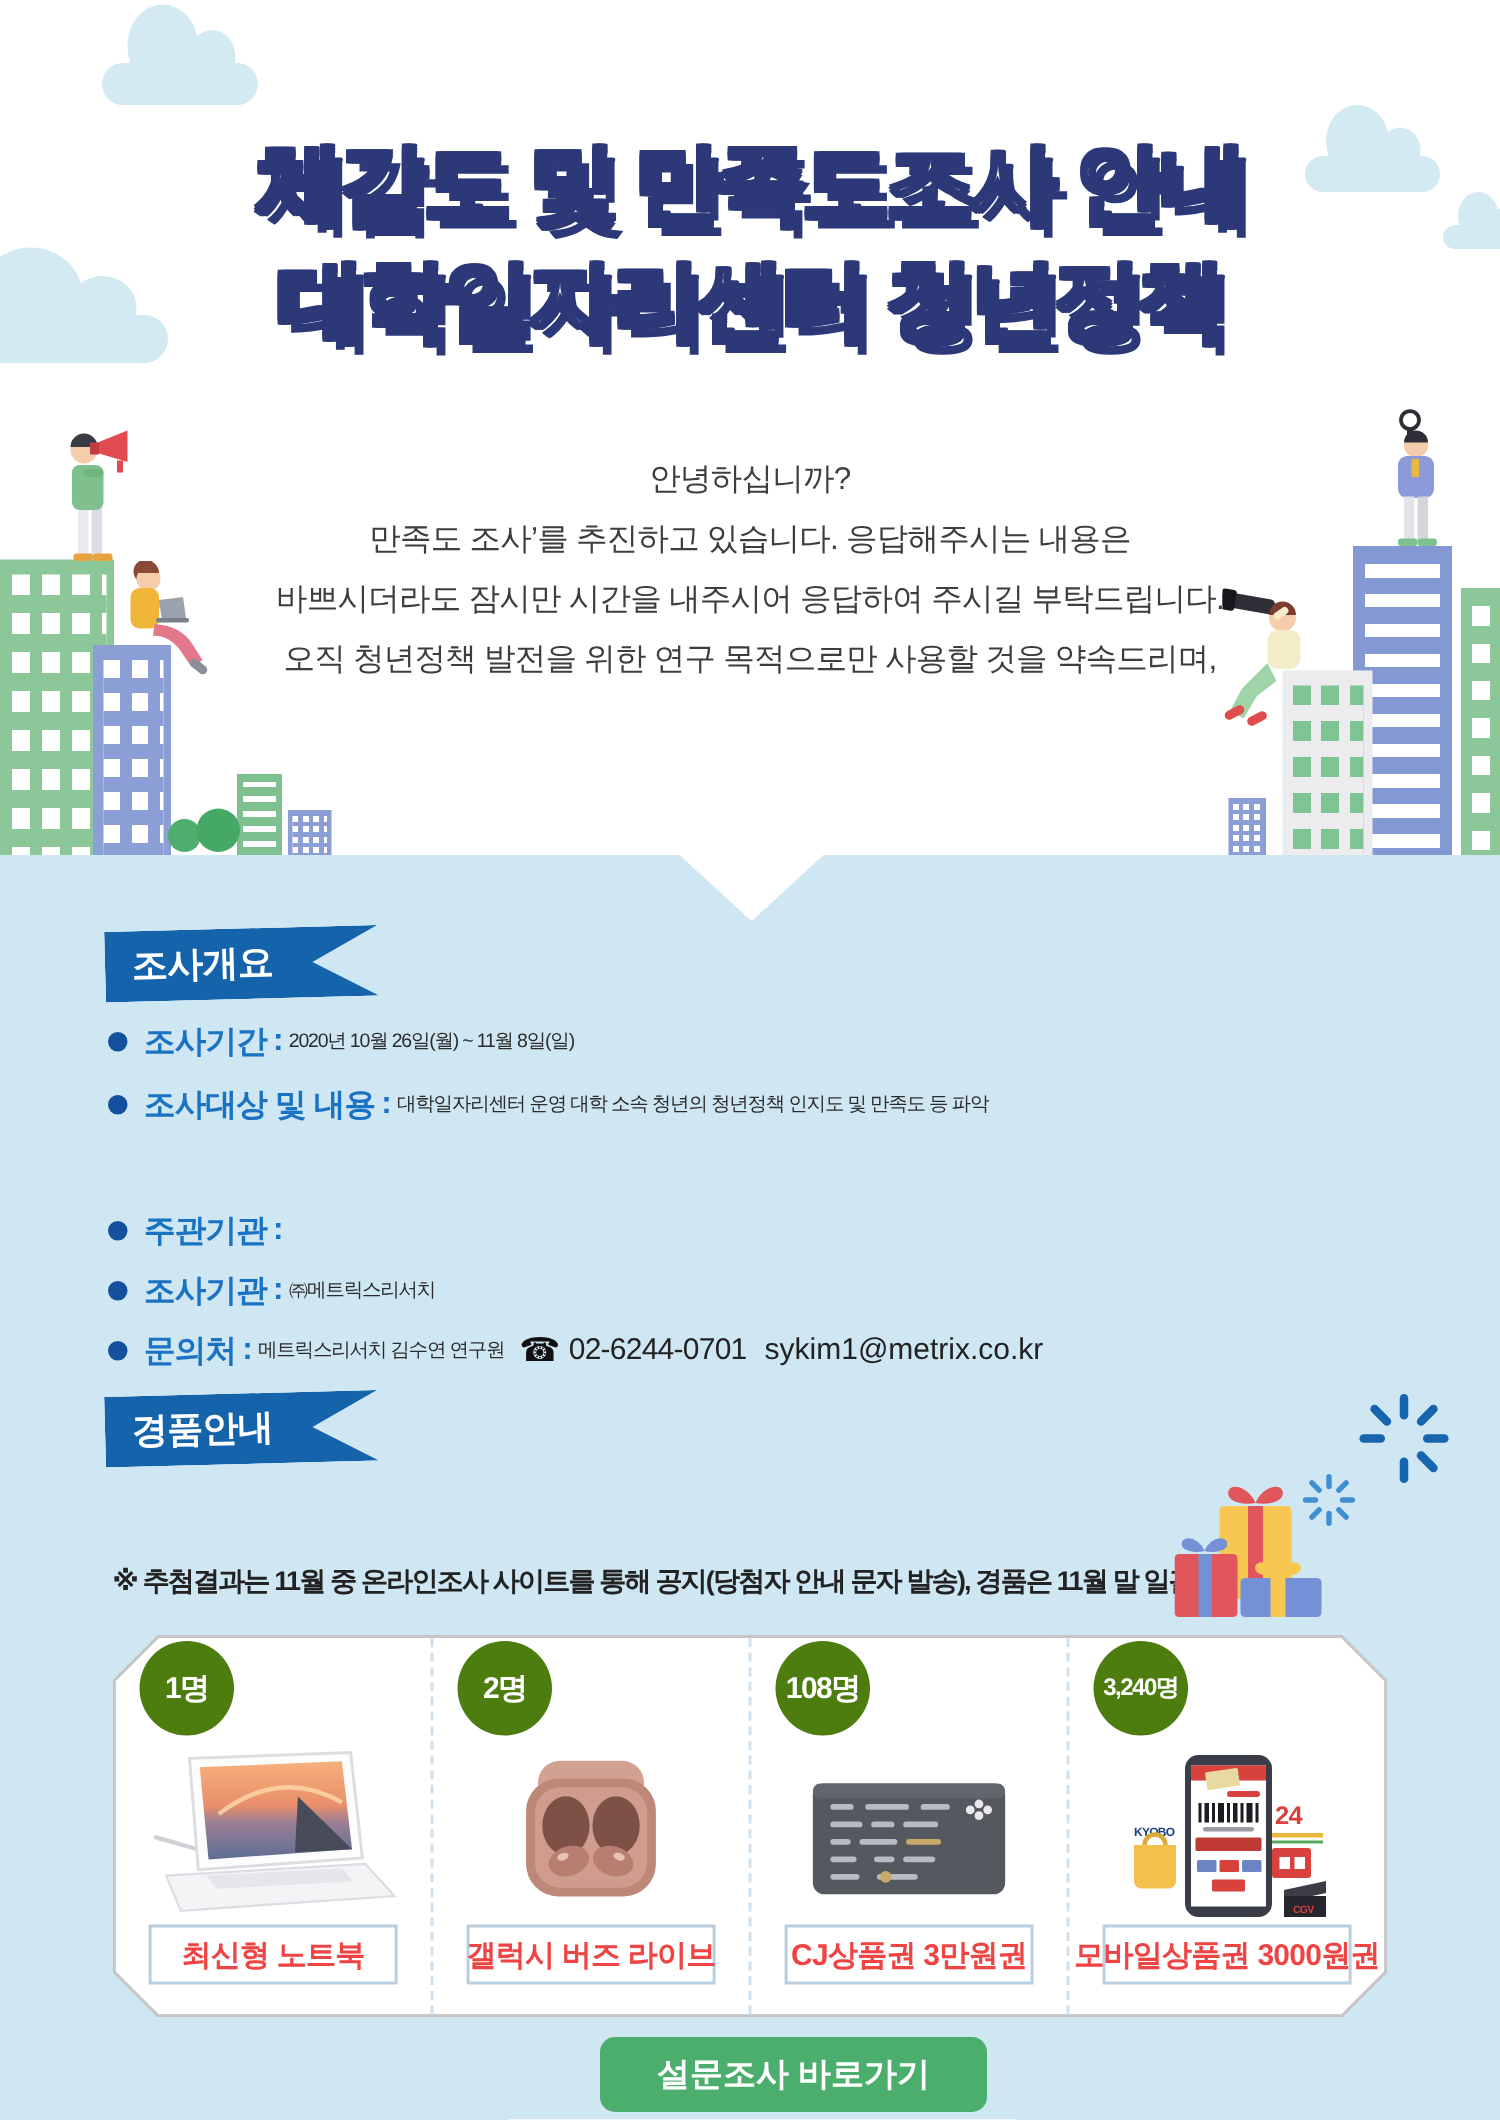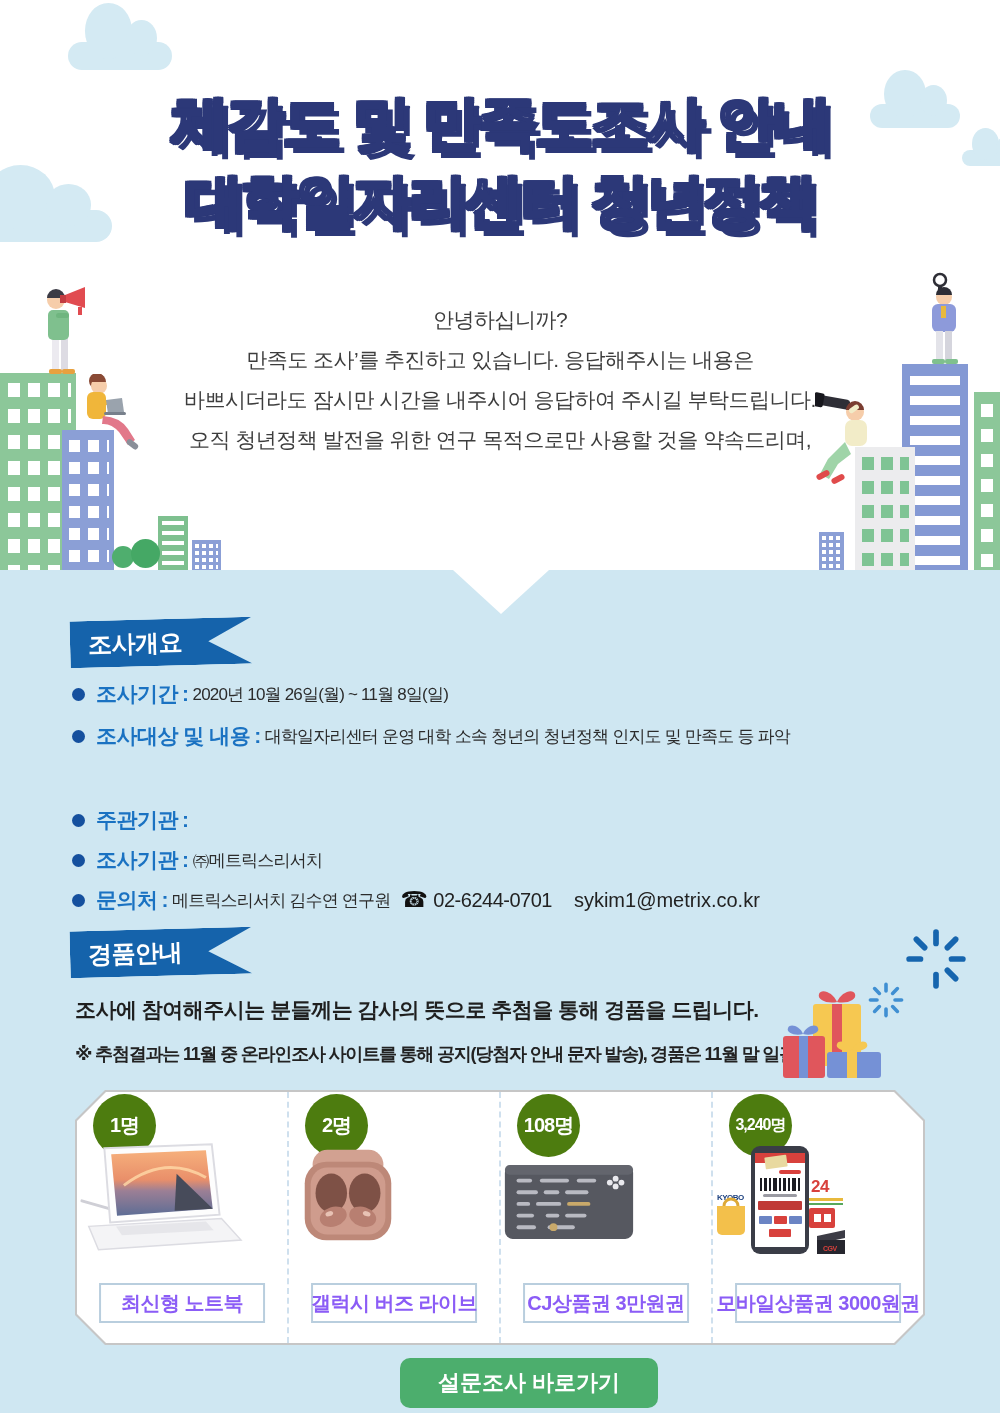--- a/index.html
+++ b/index.html
@@ -75,51 +75,51 @@
   .ribbon{position:absolute;left:70px;width:182px;height:47px;background:#1563ab;color:#fff;
           font-weight:bold;font-size:24px;line-height:47px;padding-left:18px;box-sizing:border-box;
           clip-path:polygon(0 0,100% 0,76% 50%,100% 100%,0 100%);transform:rotate(-1.5deg);}
   .rb1{top:619px;}
   .rb2{top:929px;}
 
   .row{position:absolute;left:72px;width:870px;display:flex;align-items:center;white-space:nowrap;}
   .row .dot{width:13px;height:13px;border-radius:50%;background:#15509e;margin-right:11px;flex:0 0 auto;}
   .row .lab{color:#1a72c2;font-weight:bold;font-size:21px;}
   .row .colon{color:#1a72c2;font-weight:bold;font-size:21px;margin:0 4px;}
-  .row .val{color:#2b2b2b;font-size:17px;font-weight:500;letter-spacing:-0.8px;}
+  .row .val{color:#2b2b2b;font-size:13px;font-weight:500;letter-spacing:-0.8px;}
   .r1{top:680px;} .r2{top:722px;} .r3{top:806px;} .r4{top:846px;} .r5{top:886px;}
   .subnote{position:absolute;left:90px;top:766px;width:860px;color:#2f2f2f;
            font-size:16.5px;font-weight:500;letter-spacing:-0.8px;white-space:nowrap;}
   .phone-ic{font-size:22px;color:#111;margin:0 6px 0 10px;}
   .phone-no,.mail{color:#222;font-size:20px;font-weight:500;}
-  .mail{margin-left:22px;letter-spacing:0;}
+  .mail{margin-left:12px;letter-spacing:0;}
 
   
   .prize-intro{position:absolute;left:75px;top:996px;font-size:21px;color:#1f1f1f;font-weight:600;white-space:nowrap;}
   .prize-note{position:absolute;left:75px;top:1042px;font-size:18px;color:#222;font-weight:600;
               letter-spacing:-1.2px;white-space:nowrap;}
   .deco{position:absolute;}
 
   
   .panel{position:absolute;left:75px;top:1090px;width:850px;height:255px;background:#c6c6c6;
          clip-path:polygon(30px 0,calc(100% - 30px) 0,100% 30px,100% calc(100% - 30px),
                    calc(100% - 30px) 100%,30px 100%,0 calc(100% - 30px),0 30px);}
   .panel-in{position:absolute;inset:2px;background:#fff;
          clip-path:polygon(29px 0,calc(100% - 29px) 0,100% 29px,100% calc(100% - 29px),
                    calc(100% - 29px) 100%,29px 100%,0 calc(100% - 29px),0 29px);}
   .cards{position:absolute;inset:2px;display:flex;}
   .card{flex:1 1 0;position:relative;}
   .card + .card{border-left:2px dashed #cfe0ee;}
   .badge{position:absolute;left:16px;top:2px;width:63px;height:63px;border-radius:50%;background:#4d7c0f;
          color:#fff;font-weight:bold;font-size:20px;display:flex;align-items:center;justify-content:center;letter-spacing:-1px;}
   .badge.small{font-size:16px;}
-  .p-img{position:absolute;left:0;right:0;top:40px;height:138px;display:flex;align-items:center;}
+  .p-img{position:absolute;left:0;right:0;top:64px;height:138px;display:flex;align-items:center;justify-content:center;}
   .p-label{position:absolute;left:50%;transform:translateX(-50%);bottom:20px;width:79%;height:40px;
            border:2px solid #b9cede;background:#fff;display:flex;align-items:center;justify-content:center;
-           font-weight:bold;font-size:20px;color:#8b5cf6;white-space:nowrap;box-sizing:border-box;}
+           font-weight:bold;font-size:20px;color:#ef4444;white-space:nowrap;box-sizing:border-box;}
 
   
   .cta{position:absolute;left:400px;top:1358px;width:258px;height:50px;background:#4cae6d;border-radius:10px;
        color:#fff;font-weight:bold;font-size:22px;display:flex;align-items:center;justify-content:center;
        cursor:pointer;border:none;}
 </style>
 </head>
 <body>
 
 <div class="poster">
@@ -256,21 +256,20 @@
     <span class="colon">:</span>
     <span class="val">메트릭스리서치 김수연 연구원</span>
     <span class="phone-ic">☎</span>
     <span class="phone-no">02-6244-0701</span>
     <span class="mail">sykim1@metrix.co.kr</span>
   </div>
 
   <div class="ribbon rb2">
     <span>경품안내</span>
   </div>
-  <div class="prize-intro">조사에 참여해주시는 분들께는 감사의 뜻으로 추첨을 통해 경품을 드립니다.</div>
   <div class="prize-note">※ 추첨결과는 11월 중 온라인조사 사이트를 통해 공지(당첨자 안내 문자 발송), 경품은 11월 말 일괄 발송</div>
 
   <svg class="deco" style="left:905px;top:928px" width="62" height="62" viewBox="0 0 60 60">
     <g stroke="#1665ae" stroke-width="5.5" stroke-linecap="round">
       <line x1="30" y1="4" x2="30" y2="15"></line>
         <line x1="30" y1="45" x2="30" y2="56"></line>
       <line x1="4" y1="30" x2="15" y2="30"></line>
         <line x1="45" y1="30" x2="56" y2="30"></line>
       <line x1="11" y1="11" x2="19" y2="19"></line>
         <line x1="41" y1="41" x2="49" y2="49"></line>

